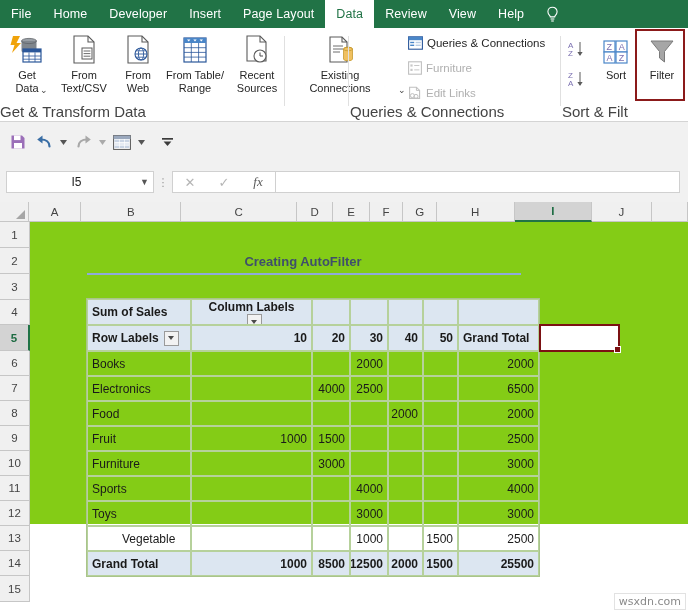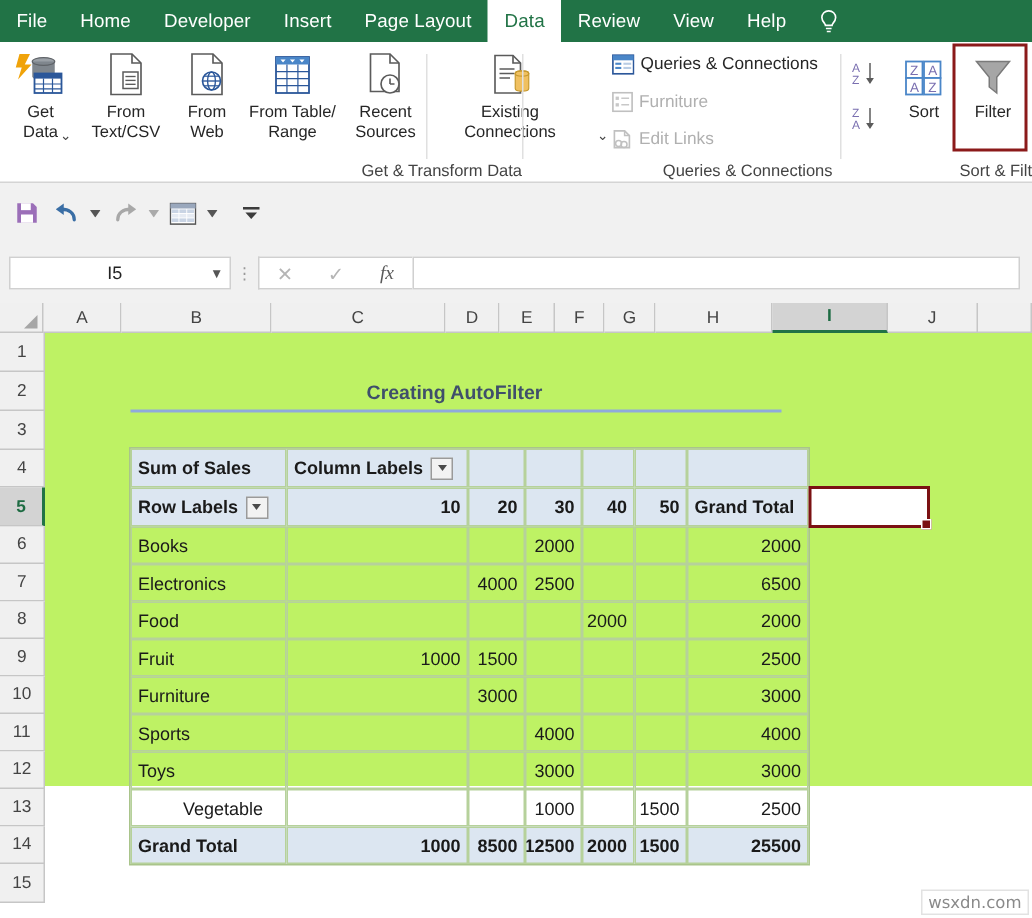--- a/index.html
+++ b/index.html
@@ -32,21 +32,21 @@
 
   
   .ribbon {
     position: absolute; top: 28px; left: 0; width: 688px; height: 94px;
     background: #ffffff;
     border-bottom: 1px solid #d4d4d4;
   }
   .rgroup { position: absolute; top: 0; height: 94px; }
   .rgroup-label {
     position: absolute; bottom: 2px; width: 100%;
-    text-align: right; font-size: 11px; color: #444444;
+    text-align: left; font-size: 15px; color: #444444;
     white-space: nowrap;
   }
   .rgroup-sep {
     position: absolute; top: 8px; width: 1px; height: 70px;
     background: #e0e0e0;
   }
   .bigbtn {
     position: absolute; top: 4px;
     display: flex; flex-direction: column; align-items: center;
     cursor: pointer; text-align: center;
@@ -147,21 +147,21 @@
     border-right: 1px solid #c6c6c6; border-bottom: 1px solid #c6c6c6;
     display: flex; align-items: center; justify-content: center;
     font-size: 11.5px; color: #444444; cursor: pointer;
   }
   .rowhdr.sel {
     background: #d3d3d3; color: #1d6b42; font-weight: bold;
     border-right: 2px solid #217346;
   }
   .sheet {
     position: absolute; top: 20px; left: 30px;
-    width: 658px; height: 302px; background: #bef264;
+    width: 658px; height: 302px; background: #84cc16;
   }
   .cell {
     position: absolute;
     font-size: 12px; color: #1a1a1a;
     display: flex; align-items: center;
     padding: 0 4px; overflow: hidden; white-space: nowrap;
   }
   .cell.r { justify-content: flex-end; }
   .pt-border { border: 1px solid #b6d19b; }
   .pt-head { background: #dce6f1; font-weight: bold; }
@@ -534,21 +534,21 @@
       <div class="rowhdr" style="height:25px;">14</div>
       <div class="rowhdr" style="height:26px;">15</div>
     </div>
 
     <div class="sheet">
 
       <div class="title-cell" style="left:55px; top:26px; width:436px; height:26px;">Creating AutoFilter</div>
       <div class="title-rule" style="left:57px; top:51px; width:434px; height:2px;"></div>
 
       <div class="cell pt-head pt-border" style="left:57px; top:77px; width:104px; height:26px;">Sum of Sales</div>
-      <div class="cell pt-head pt-border" style="left:161px; top:77px; width:121px; height:26px;">
+      <div class="cell pt-head pt-border" style="left:161px; top:77px; width:121px; height:26px;flex-direction:column;">
         <span>Column Labels</span>
         <span class="fdrop">
             <span></span>
           </span>
       </div>
       <div class="cell pt-head pt-border" style="left:282px; top:77px; width:38px; height:26px;"></div>
       <div class="cell pt-head pt-border" style="left:320px; top:77px; width:38px; height:26px;"></div>
       <div class="cell pt-head pt-border" style="left:358px; top:77px; width:35px; height:26px;"></div>
       <div class="cell pt-head pt-border" style="left:393px; top:77px; width:35px; height:26px;"></div>
       <div class="cell pt-head pt-border" style="left:428px; top:77px; width:81px; height:26px;"></div>

